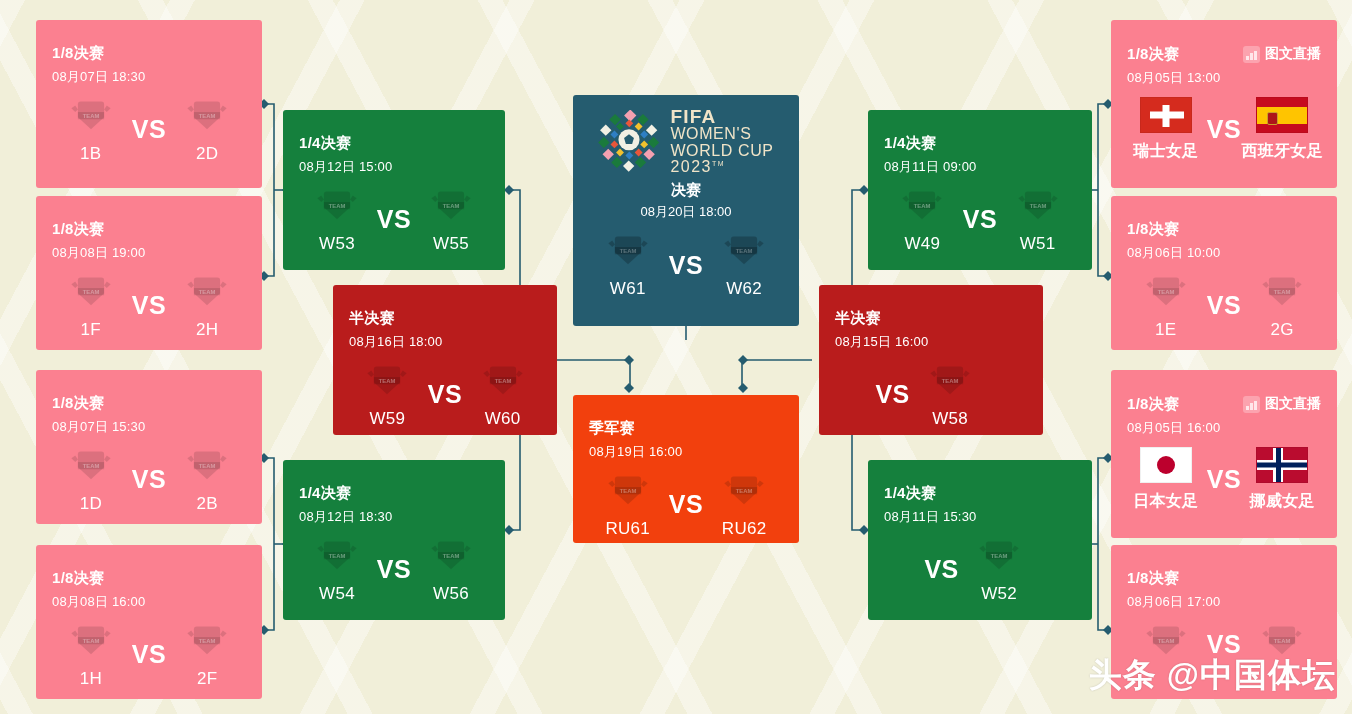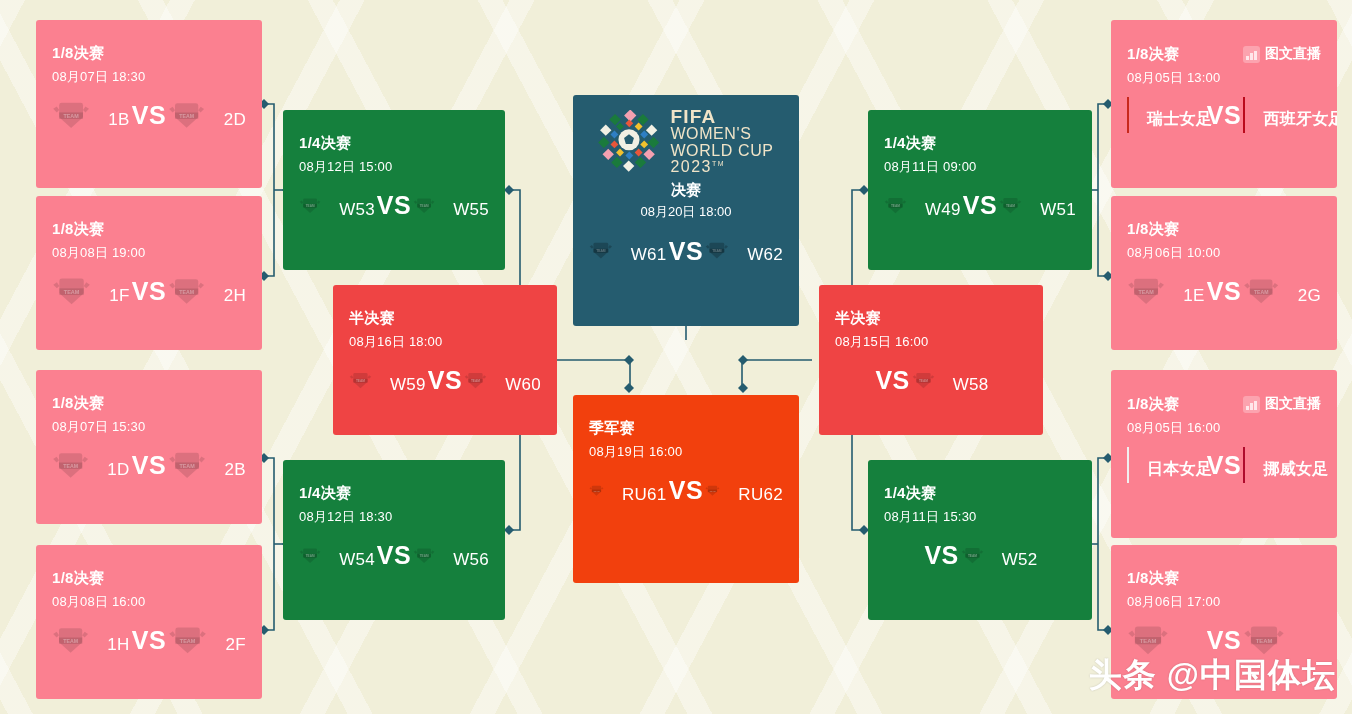--- a/index.html
+++ b/index.html
@@ -25,21 +25,21 @@
   
   .card{
     position:absolute;
     border-radius:3px;
     color:#ffffff;
     padding:25px 16px 0 16px;
     overflow:hidden;
   }
   .card.pink   { background:#fb8090; }
   .card.orange { background:#15803d; }
-  .card.green  { background:#ef4444; }
+  .card.green  { background:#b91c1c; }
   .card.red    { background:#f2400d; }
   .card.navy   { background:#255c6f; }
 
   .card-head{ display:flex; align-items:center; justify-content:space-between; }
   .round-title{ font-size:15px; font-weight:bold; letter-spacing:.3px; line-height:1.1; }
   .match-time{ font-size:13px; margin-top:6px; letter-spacing:.2px; }
 
   .live-badge{ display:flex; align-items:center; gap:5px; }
   .live-badge .chart-ico{
     width:17px; height:17px; border-radius:3px;
@@ -51,21 +51,21 @@
   .live-badge .chart-ico i:nth-child(1){ height:4px; }
   .live-badge .chart-ico i:nth-child(2){ height:7px; }
   .live-badge .chart-ico i:nth-child(3){ height:9px; }
   .live-text{ font-size:14px; font-weight:bold; }
 
   
   .teams{
     display:flex; align-items:center; justify-content:center;
     margin-top:10px;
   }
-  .team{ width:40%; display:flex; flex-direction:row; align-items:center;gap:18px; }
+  .team{ width:40%; display:flex; flex-direction:column; align-items:center; }
   .vs{ width:20%; text-align:center; font-size:25px; font-weight:bold; letter-spacing:.5px; }
   .team-name{ margin-top:8px; font-size:17px; letter-spacing:.3px; white-space:nowrap; }
   .team-name.cn{ font-size:16px; font-weight:bold; }
 
   
   .shield{ width:42px; height:40px; position:relative; }
   .shield svg{ width:100%; height:100%; display:block; }
 
   
   .flag{ width:52px; height:36px; position:relative; overflow:hidden; border:1px solid rgba(0,0,0,.06); }
@@ -500,21 +500,21 @@
                 <rect x="12" y="24" width="40" height="11"></rect>
               </g>
               <text x="32" y="33" font-size="9" font-weight="bold" fill="rgba(255,255,255,.30)" text-anchor="middle" font-family="Liberation Sans, sans-serif">TEAM</text>
             </svg>
         </div>
         <div class="team-name">W62</div>
       </div>
     </div>
   </div>
 
-  <div class="card red" style="left:573px;top:395px;width:226px;height:188px;">
+  <div class="card red" style="left:573px;top:395px;width:226px;height:148px;">
     <div class="round-title">季军赛</div>
     <div class="match-time">08月19日 16:00</div>
     <div class="teams">
       <div class="team">
         <div class="shield">
           <svg viewBox="0 0 64 60">
               <g fill="rgba(0,0,0,.14)">
                 <path d="M16 8h32a4 4 0 014 4v20L32 50 12 32V12a4 4 0 014-4z"></path>
                 <path d="M2 18l6-4 4 6-4 4z"></path>
                 <path d="M62 18l-6-4-4 6 4 4z"></path>

